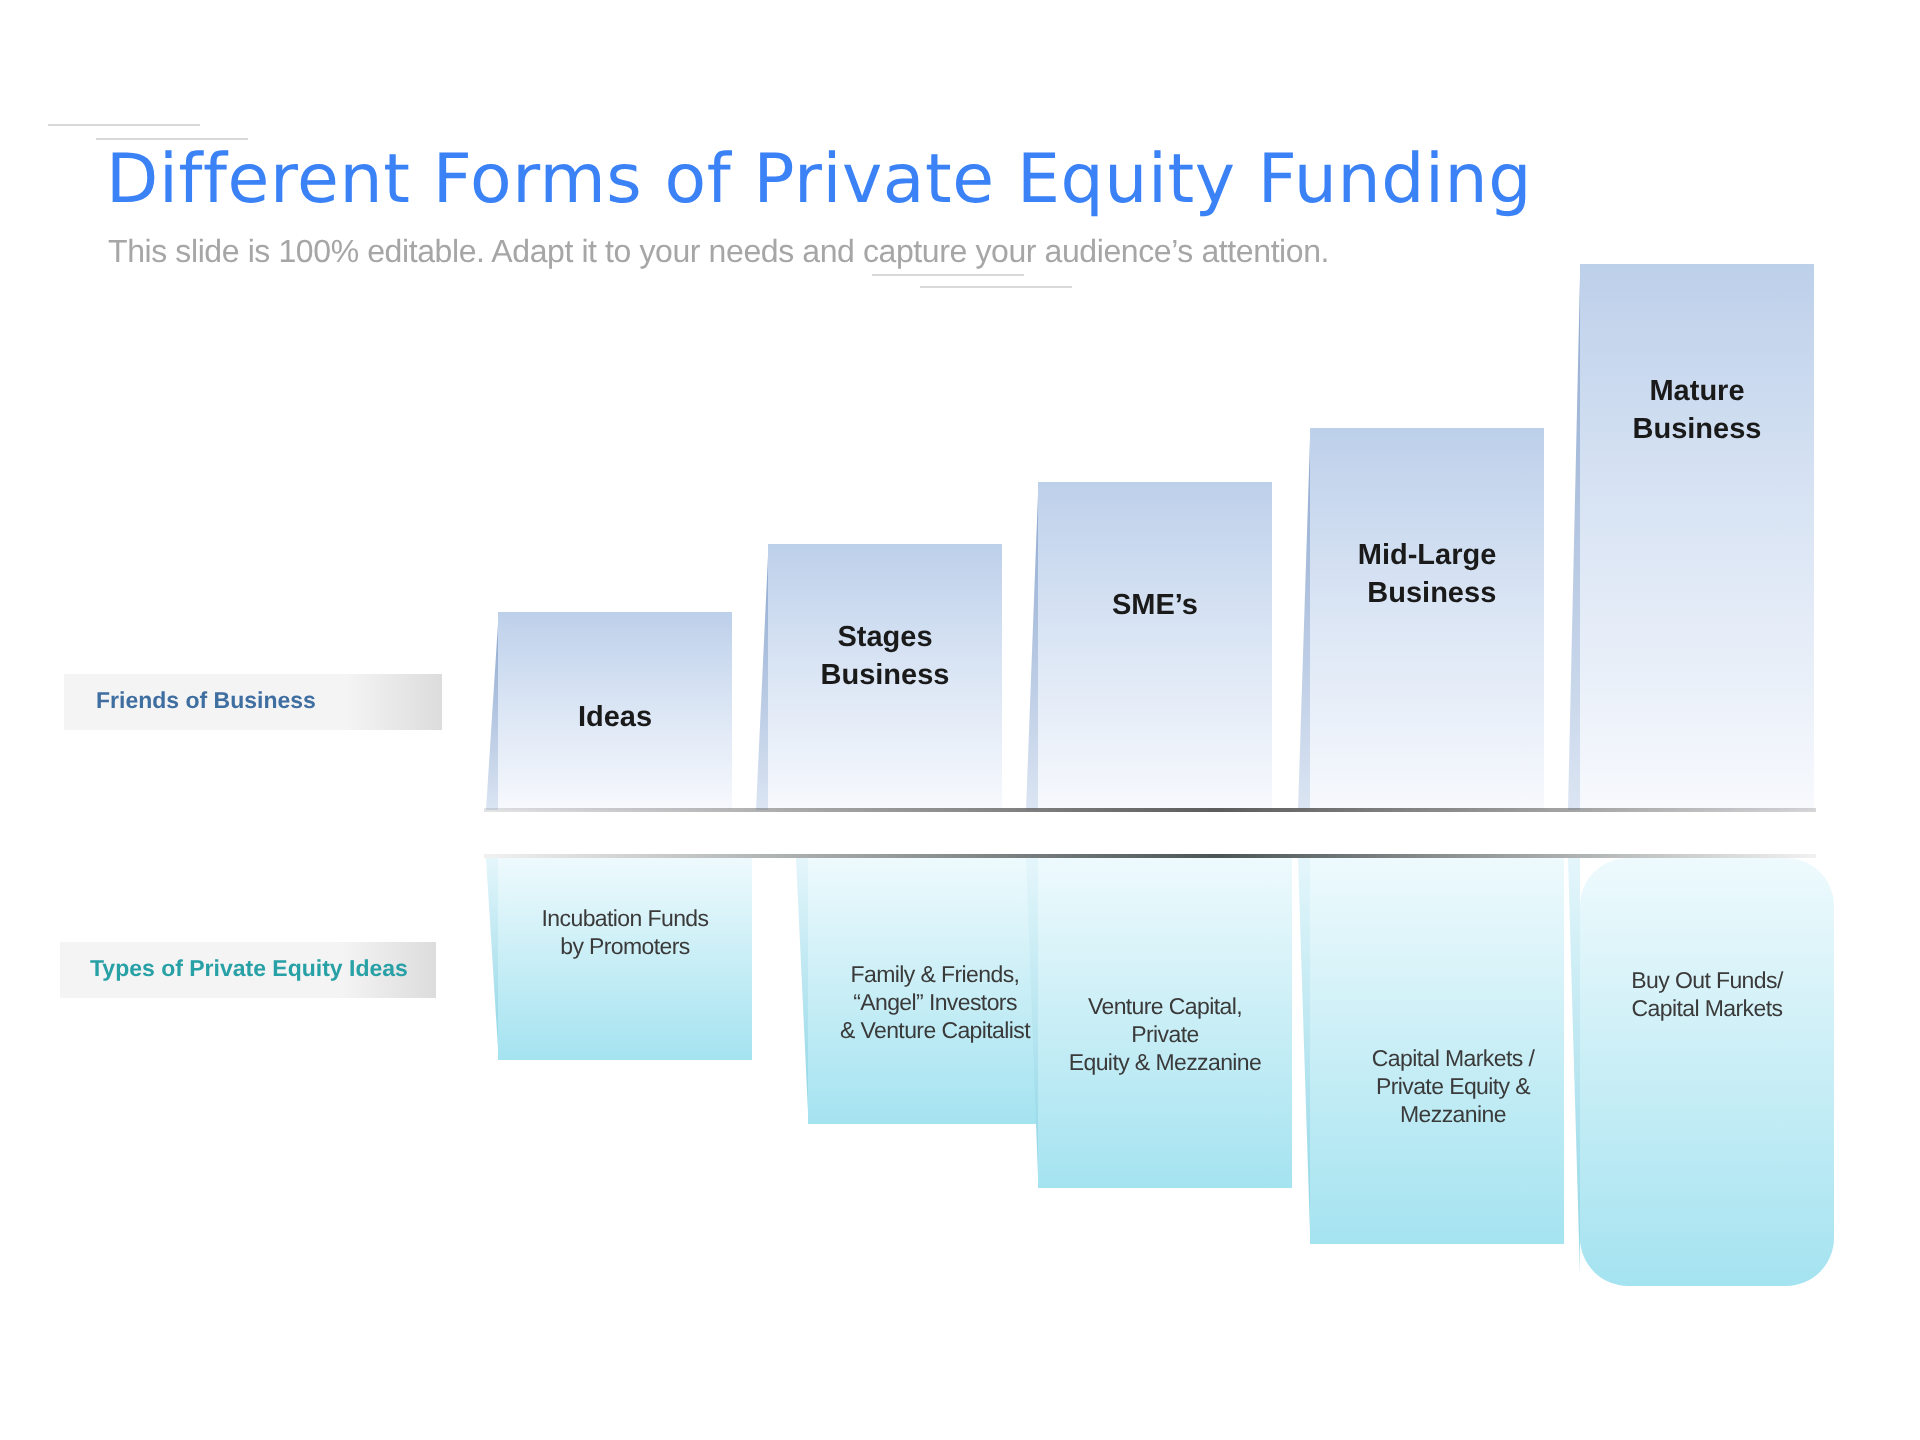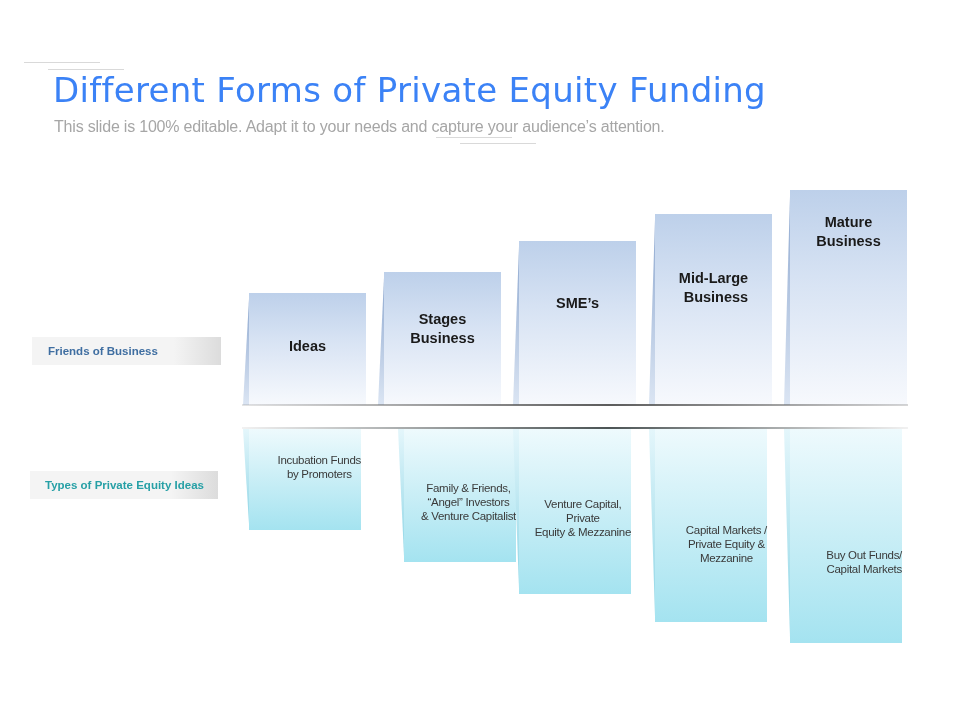--- a/index.html
+++ b/index.html
@@ -34,23 +34,23 @@
       display: flex; justify-content: center; text-align: center;
       font-size: 14.5px; font-weight: bold; color: #1a1a1a; line-height: 19px;
     }
     .stage-box::before {
       content: ""; position: absolute; left: -6px; top: 6px; bottom: 0; width: 6px;
       background: linear-gradient(to bottom, #8fa9d0, #dbe5f3);
       clip-path: polygon(100% 0, 100% 100%, 0 100%);
     }
 
     .fund-box {
-      position: absolute; top: 429px; width: 112px;
+      position: absolute; top: 429px; width: 127px;
       background: linear-gradient(to bottom, #eefafd 0%, #c9eef6 50%, #a4e3f0 100%);
-      display: flex; justify-content: flex-end; text-align: center;
+      display: flex; justify-content: center; text-align: center;
       font-size: 11.5px; color: #3a3a3a; line-height: 14px;
       font-family: "Liberation Sans Narrow", "Liberation Sans", sans-serif;
       letter-spacing: -0.3px;
     }
     .fund-box::before {
       content: ""; position: absolute; left: -6px; top: 0; bottom: 6px; width: 6px;
       background: linear-gradient(to bottom, #e4f6fb, #8fd6e6);
       clip-path: polygon(0 0, 100% 0, 100% 100%);
     }
 
@@ -73,39 +73,39 @@
 <div class="deco-line" style="left:48px;top:69px;width:76px;"></div>
 <div class="deco-line" style="left:436px;top:137px;width:76px;"></div>
 <div class="deco-line" style="left:460px;top:143px;width:76px;"></div>
 
 <h1 class="title">Different Forms of Private Equity Funding</h1>
 <div class="subtitle">This slide is 100% editable. Adapt it to your needs and capture your audience’s attention.</div>
 
 <div class="row-label stages">Friends of Business</div>
 <div class="row-label types">Types of Private Equity Ideas</div>
 
-<div class="stage-box" style="left:249px;height:112px;padding-top:44px;">
+<div class="stage-box" style="left:249px;height:99px;padding-top:44px;">
   <div><span>Ideas</span></div>
 </div>
 <div class="stage-box" style="left:384px;height:133px;padding-top:38px;">
   <div>
     <div>Stages</div>
     <div>Business</div>
   </div>
 </div>
 <div class="stage-box" style="left:519px;height:164px;padding-top:53px;">
   <div><span>SME’s</span></div>
 </div>
 <div class="stage-box" style="left:655px;height:191px;padding-top:55px;text-align:right;">
   <div>
     <div>Mid-Large</div>
     <div>Business</div>
   </div>
 </div>
-<div class="stage-box" style="left:790px;height:215px;padding-top:23px;">
+<div class="stage-box" style="left:790px;height:273px;padding-top:55px;">
   <div>
     <div>Mature</div>
     <div>Business</div>
   </div>
 </div>
 
 <div class="sep top"></div>
 <div class="sep bottom"></div>
 
 <div class="fund-box" style="left:249px;height:101px;padding-top:24px;">
@@ -128,18 +128,18 @@
     <div>Equity &amp; Mezzanine</div>
   </div>
 </div>
 <div class="fund-box" style="left:655px;height:193px;padding-top:94px;padding-left:16px;">
   <div>
     <div>Capital Markets /</div>
     <div>Private Equity &amp;</div>
     <div>Mezzanine</div>
   </div>
 </div>
-<div class="fund-box" style="left:790px;height:214px;padding-top:119px;">
+<div class="fund-box" style="left:790px;height:214px;padding-top:55px;border-radius:24px;">
   <div>
     <div>Buy Out Funds/</div>
     <div>Capital Markets</div>
   </div>
 </div>
 
 </body></html>

